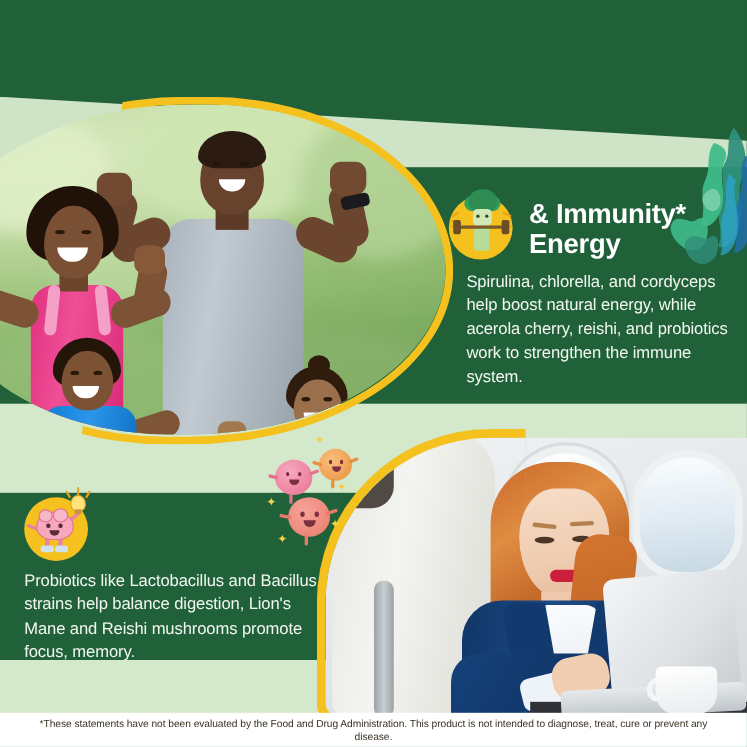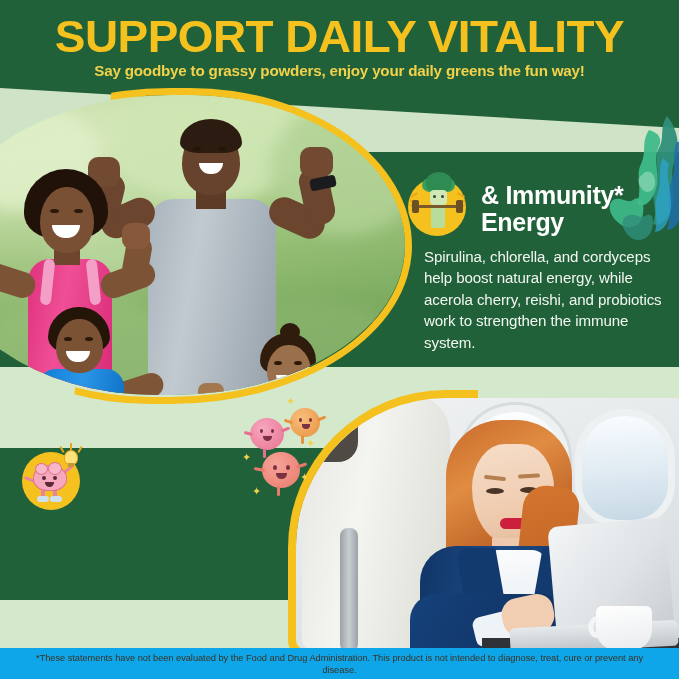--- a/index.html
+++ b/index.html
@@ -438,37 +438,33 @@
   .card-body {
     position:absolute; z-index:26;
     color:#f2f7f0; font-size:15.1px; line-height:21.4px; letter-spacing:-0.1px;
   }
   .card-body-energy { left:424px; top:246px; width:258px; }
   .card-body-gut    { left:22px;  top:518px; width:278px; }
 
   
   .footer {
     position:absolute; left:0; top:648px; width:679px; height:31px;
-    background:#0ea5e9; z-index:40;
+    background:#ffffff; z-index:40;
     display:flex; align-items:center; justify-content:center;
   }
   .footer-text {
     color:#3b3324; font-size:9.3px; line-height:12px; text-align:center;
     max-width:620px; letter-spacing:-0.05px;
   }
 </style>
 </head>
 <body>
 
 <div id="infographic">
 
-  <div class="header">
-    <div class="headline">SUPPORT DAILY VITALITY</div>
-    <div class="subhead">Say goodbye to grassy powders, enjoy your daily greens the fun way!</div>
-  </div>
 
   <div class="band-upper"></div>
   <div class="band-upper-2"></div>
   <div class="panel-energy"></div>
   <div class="band-mid"></div>
   <div class="panel-gut"></div>
   <div class="band-lower"></div>
 
   <div class="photo-family-wrap">
     <div class="photo-family">
@@ -644,18 +640,19 @@
       <div class="brain-shoeR"></div>
     <div class="brain-body"></div>
     <div class="brain-lobe1"></div>
       <div class="brain-lobe2"></div>
     <div class="brain-eyeL"></div>
       <div class="brain-eyeR"></div>
       <div class="brain-mouth"></div>
   </div>
   <div class="card-title card-title-gut">
   </div>
+  <div class="card-body card-body-gut">Probiotics like Lactobacillus and Bacillus strains help balance digestion, Lion's Mane and Reishi mushrooms promote focus, memory.</div>
 
   <div class="footer">
     <div class="footer-text">*These statements have not been evaluated by the Food and Drug Administration. This product is not intended to diagnose, treat, cure or prevent any disease.</div>
   </div>
 
 </div>
 
 </body></html>

